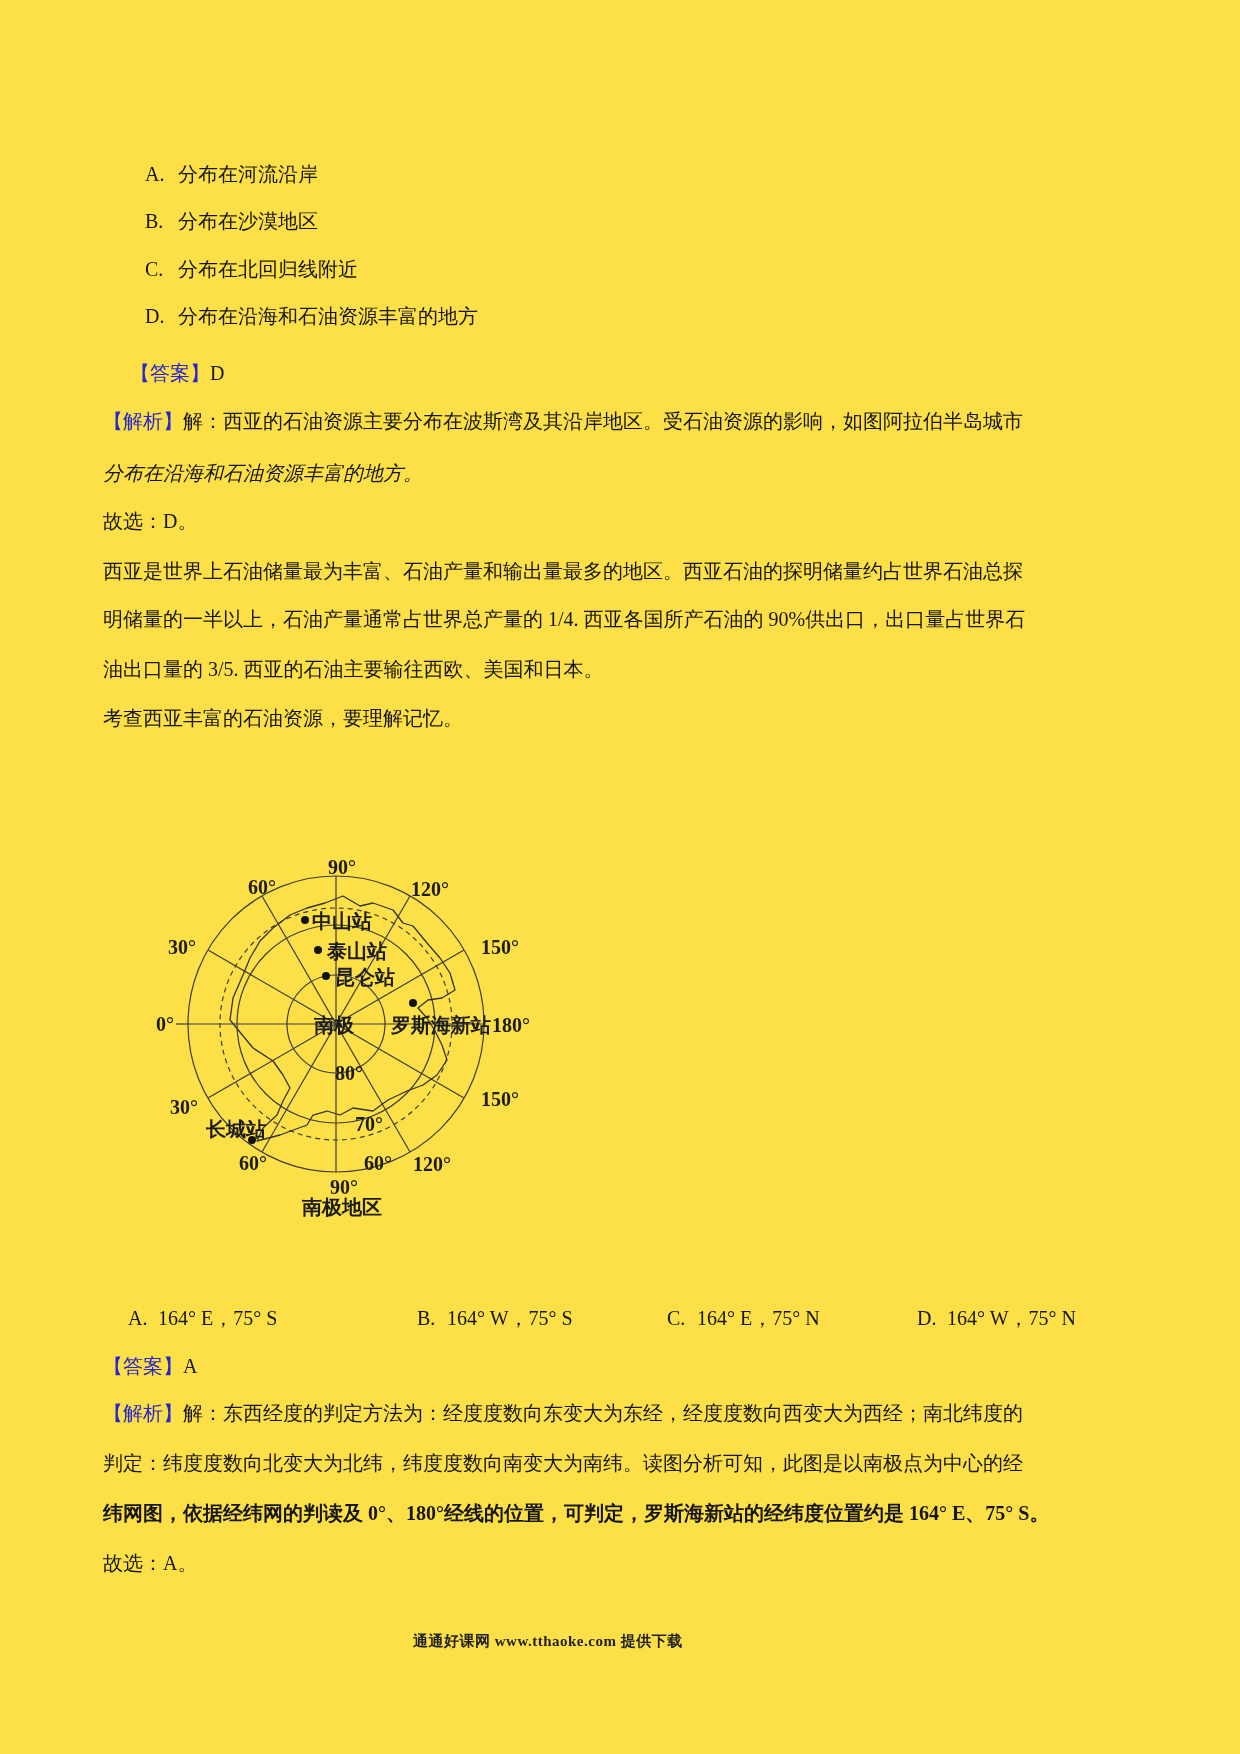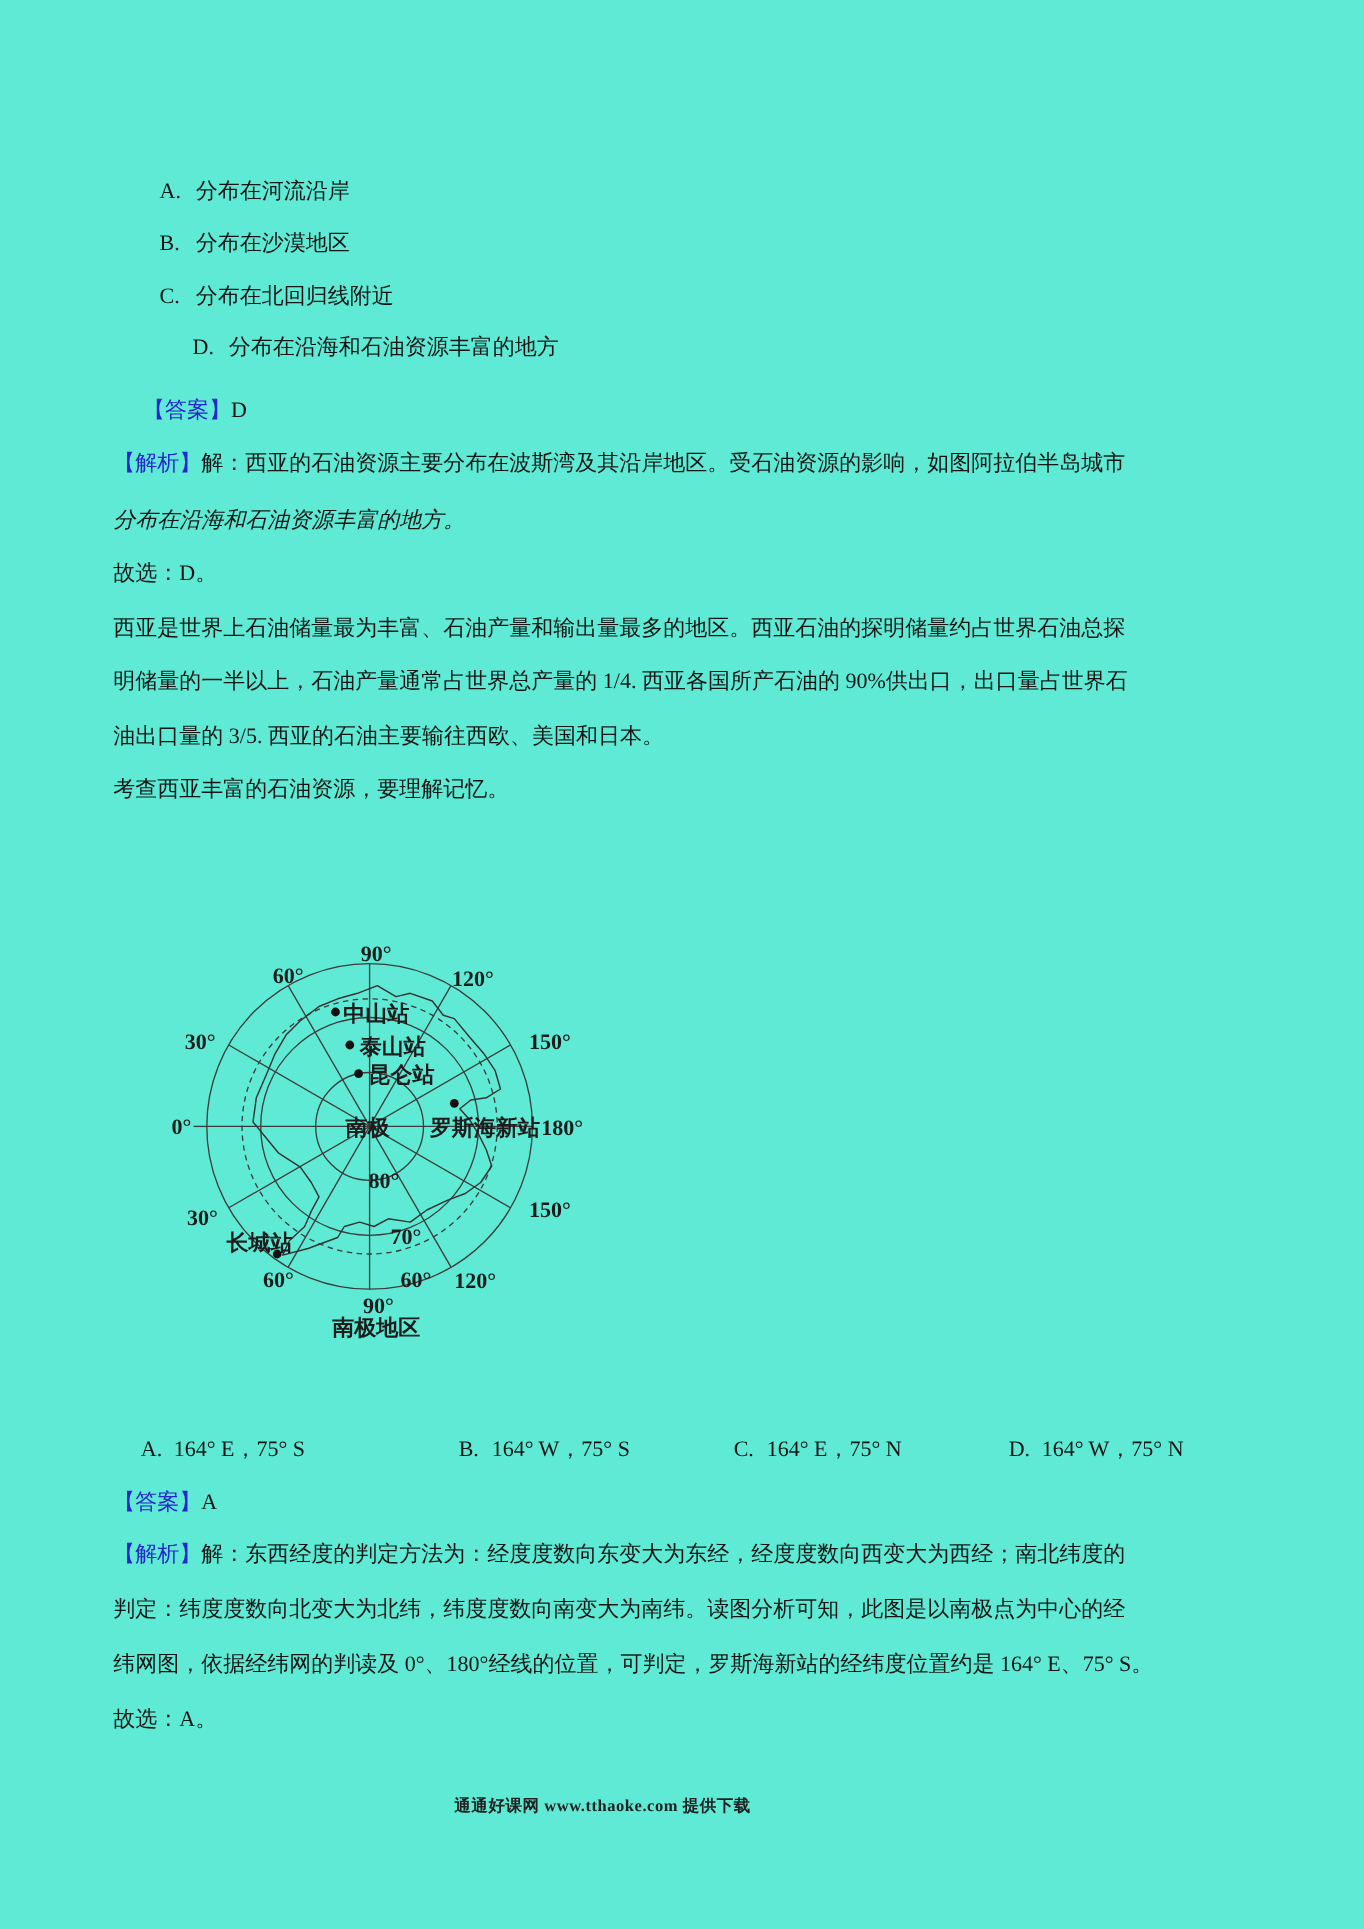--- a/index.html
+++ b/index.html
@@ -1,17 +1,17 @@
 <!DOCTYPE html>
 <html><head>
 <meta charset="utf-8">
 <style>
   html,body{margin:0;padding:0;background:#e8e8e8;}
   .page{
-    position:relative;width:1240px;height:1754px;margin:0 auto;background:#5eead4;
+    position:relative;width:1240px;height:1754px;margin:0 auto;background:#fde047;
     font-family:"Liberation Serif","DejaVu Serif",serif;
     color:#161616;overflow:hidden;
   }
   .line{position:absolute;white-space:nowrap;font-size:20px;line-height:26px;}
   .blue{color:#2626cc;}
   .optkey{display:inline-block;min-width:33px;}
   .numkey{display:inline-block;min-width:27px;}
   .opt2{position:absolute;top:0;white-space:nowrap;}
   .opt2 .optkey{min-width:30px;}
   .footer{position:absolute;font-size:15px;letter-spacing:.5px;color:#222;white-space:nowrap;font-weight:bold;}
@@ -23,21 +23,21 @@
   .cap{font-size:20px;font-weight:600;}
 </style>
 </head>
 <body>
 
 <div class="page">
 
   <div class="line" style="top:161px;left:145px;"><span class="optkey">A.</span><span>分布在河流沿岸</span></div>
   <div class="line" style="top:208px;left:145px;"><span class="optkey">B.</span><span>分布在沙漠地区</span></div>
   <div class="line" style="top:256px;left:145px;"><span class="optkey">C.</span><span>分布在北回归线附近</span></div>
-  <div class="line" style="top:303px;left:145px;margin-left:30px;"><span class="optkey">D.</span><span>分布在沿海和石油资源丰富的地方</span></div>
+  <div class="line" style="top:303px;left:145px;"><span class="optkey">D.</span><span>分布在沿海和石油资源丰富的地方</span></div>
 
   <div class="line" style="top:360px;left:103px;margin-left:27px;"><span class="blue">【答案】</span><span>D</span></div>
 
   <div class="line" style="top:408px;left:103px;"><span class="blue">【解析】</span><span>解：西亚的石油资源主要分布在波斯湾及其沿岸地区。受石油资源的影响，如图阿拉伯半岛城市</span></div>
   <div class="line" style="top:460px;left:103px;font-style:italic;">分布在沿海和石油资源丰富的地方。</div>
   <div class="line" style="top:508px;left:103px;">故选：D。</div>
   <div class="line" style="top:558px;left:103px;">西亚是世界上石油储量最为丰富、石油产量和输出量最多的地区。西亚石油的探明储量约占世界石油总探</div>
   <div class="line" style="top:606px;left:103px;">明储量的一半以上，石油产量通常占世界总产量的 1/4. 西亚各国所产石油的 90%供出口，出口量占世界石</div>
   <div class="line" style="top:656px;left:103px;">油出口量的 3/5. 西亚的石油主要输往西欧、美国和日本。</div>
   <div class="line" style="top:705px;left:103px;">考查西亚丰富的石油资源，要理解记忆。</div>
@@ -110,18 +110,18 @@
     <span class="opt2" style="left:128px;"><span class="optkey">A.</span><span>164° E，75° S</span></span>
     <span class="opt2" style="left:417px;"><span class="optkey">B.</span><span>164° W，75° S</span></span>
     <span class="opt2" style="left:667px;"><span class="optkey">C.</span><span>164° E，75° N</span></span>
     <span class="opt2" style="left:917px;"><span class="optkey">D.</span><span>164° W，75° N</span></span>
   </div>
 
   <div class="line" style="top:1353px;left:103px;"><span class="blue">【答案】</span><span>A</span></div>
 
   <div class="line" style="top:1400px;left:103px;"><span class="blue">【解析】</span><span>解：东西经度的判定方法为：经度度数向东变大为东经，经度度数向西变大为西经；南北纬度的</span></div>
   <div class="line" style="top:1450px;left:103px;">判定：纬度度数向北变大为北纬，纬度度数向南变大为南纬。读图分析可知，此图是以南极点为中心的经</div>
-  <div class="line" style="top:1500px;left:103px;">纬网图，依据经纬网的判读及 0°、180°经线的位置，可判定，罗斯海新站的经纬度位置约是 164° E、75° S。</div>
+  <div class="line" style="top:1500px;left:103px;font-weight:bold;">纬网图，依据经纬网的判读及 0°、180°经线的位置，可判定，罗斯海新站的经纬度位置约是 164° E、75° S。</div>
   <div class="line" style="top:1550px;left:103px;">故选：A。</div>
 
   <div class="footer" style="top:1632px;left:413px;">通通好课网  www.tthaoke.com  提供下载</div>
 
 </div>
 
 </body></html>

